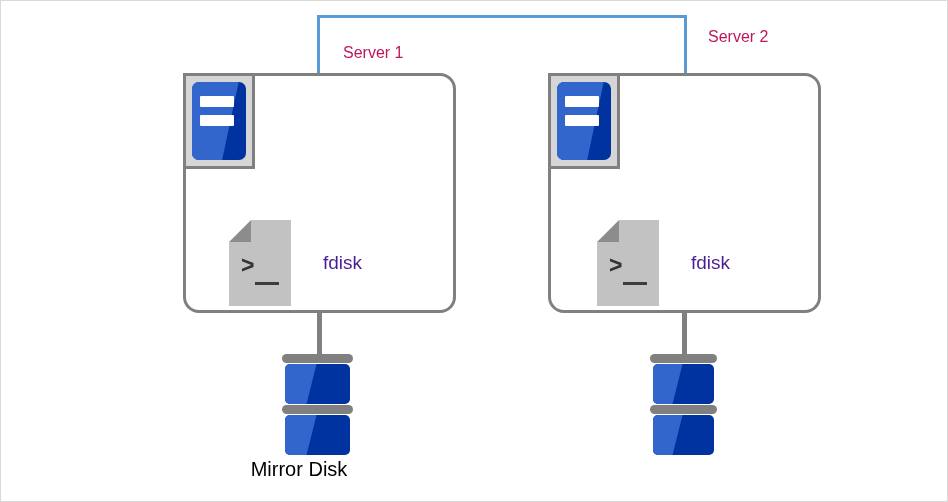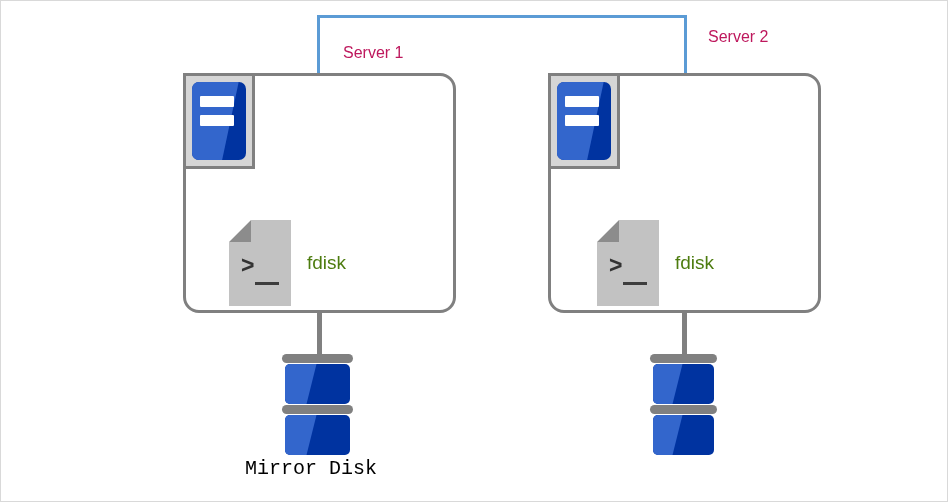--- a/index.html
+++ b/index.html
@@ -118,23 +118,23 @@
   }
   .fdisk-cursor {
     position: absolute;
     left: 26px;
     top: 62px;
     width: 24px;
     height: 3px;
     background: #3d3d3d;
   }
   .fdisk-label {
-    margin-left: 16px;
+    margin-left: 32px;
     font-size: 19px;
-    color: #4d7c0f;
+    color: #4c1d95;
     white-space: nowrap;
   }
 
   
   .disk-stem {
     position: absolute;
     width: 5px;
     background: #808080;
   }
 
@@ -208,21 +208,21 @@
     <div class="disk-cap" style="top:0; width:71px;"></div>
     <div class="disk-body" style="top:10px; width:65px; height:40px;">
       <div class="disk-hi"></div>
     </div>
     <div class="disk-cap" style="top:51px; width:71px;"></div>
     <div class="disk-body" style="top:61px; width:65px; height:40px;">
       <div class="disk-hi"></div>
     </div>
   </div>
 
-  <div class="disk-label" style="left:225px; top:458px; width:170px;font-family:Liberation Mono, monospace;">Mirror Disk</div>
+  <div class="disk-label" style="left:213px; top:458px; width:170px;">Mirror Disk</div>
 
   <div class="server-label" style="left:707px; top:28px;">Server 2</div>
 
   <div class="server-box" style="left:547px; top:72px; width:273px; height:240px;"></div>
 
   <div class="srv-icon" style="left:547px; top:72px;">
     <div class="srv-icon-inner">
       <div class="srv-icon-hi"></div>
       <div class="srv-bar b1"></div>
       <div class="srv-bar b2"></div>

